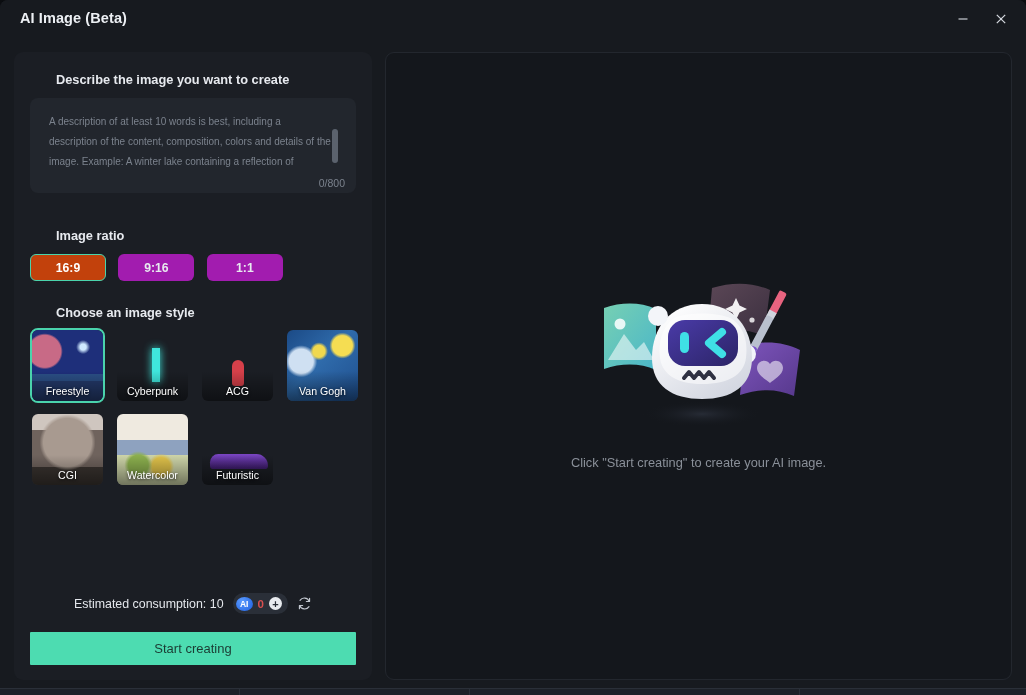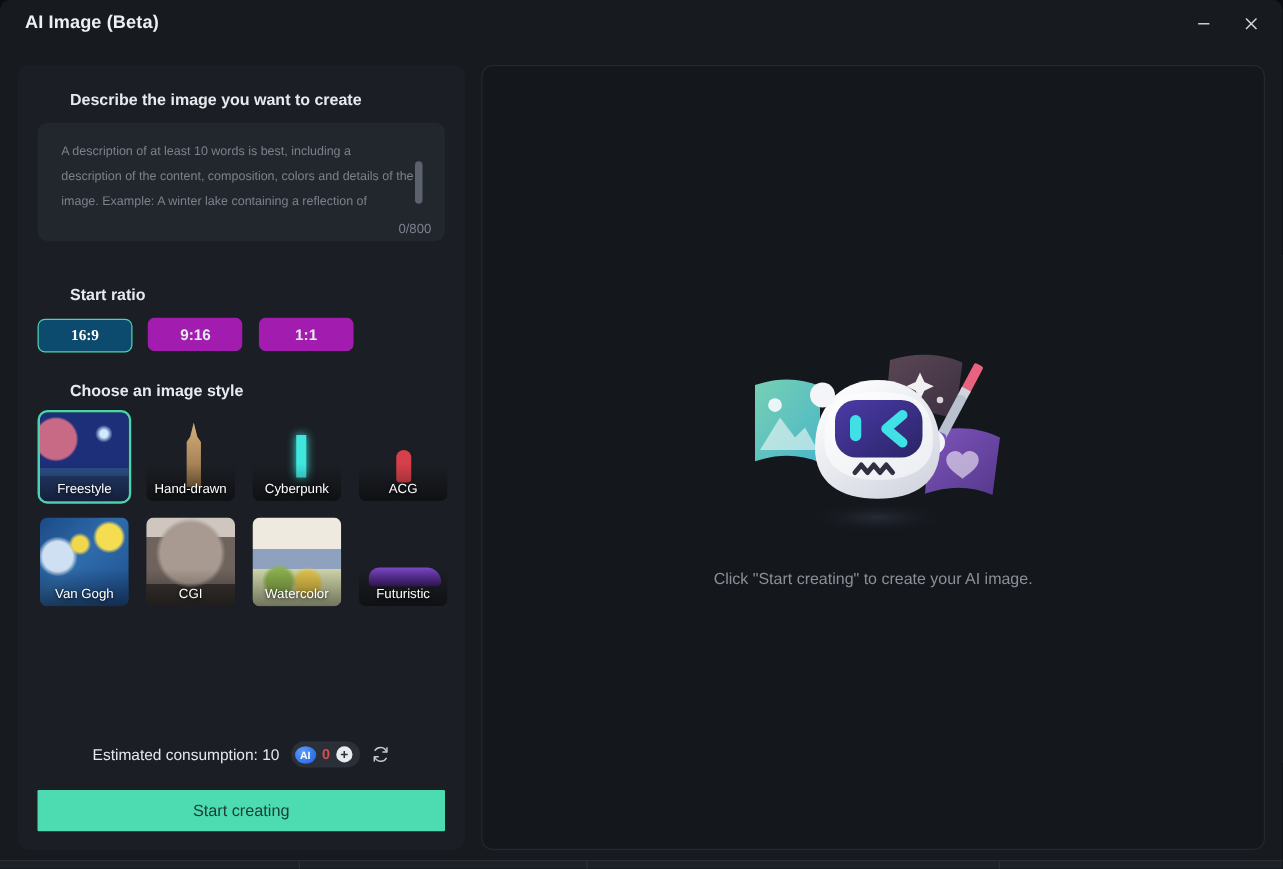--- a/index.html
+++ b/index.html
@@ -94,21 +94,21 @@
   .ratio-row { position: absolute; left: 16px; top: 202px; }
   .ratio-btn {
     display: inline-flex; align-items: center; justify-content: center;
     width: 76px; height: 27px; margin-right: 8px;
     background: #a21caf; border: 1px solid transparent;
     border-radius: 6px;
     font-size: 12.2px; font-weight: bold; color: #e7eaef;
     cursor: default;
   }
   .ratio-btn.selected {
-    background: #0c4a6e; border-color: #4ad3ac; color: #ffffff; font-family: Liberation Serif, serif;
+    background: #c2410c; border-color: #4ad3ac; color: #ffffff;
   }
 
   .style-grid {
     position: absolute; left: 16px; top: 276px;
     width: 330px;
     display: grid; grid-template-columns: repeat(4, 75px);
     grid-auto-rows: 75px; gap: 9px 10px;
   }
   .style-tile {
     position: relative; width: 75px; height: 75px;
@@ -272,40 +272,35 @@
     <div class="section-label" id="label-describe">Describe the image you want to create</div>
 
     <div class="prompt-box">
       <div class="prompt-text">A description of at least 10 words is best, including a description of the content, composition, colors and details of the image. Example: A winter lake containing a reflection of</div>
       <div class="prompt-scroll-track">
         <div class="prompt-scroll-thumb"></div>
       </div>
       <div class="prompt-counter">0/800</div>
     </div>
 
-    <div class="section-label" id="label-aspect">Start ratio</div>
+    <div class="section-label" id="label-aspect">Image ratio</div>
 
     <div class="ratio-row">
       <div class="ratio-btn selected">16:9</div>
       <div class="ratio-btn">9:16</div>
       <div class="ratio-btn">1:1</div>
     </div>
 
     <div class="section-label" id="label-style">Choose an image style</div>
 
     <div class="style-grid">
       <div class="style-tile selected">
         <div class="tile-art art-freestyle"></div>
         <div class="tile-shade"></div>
         <div class="tile-label">Freestyle</div>
-      </div>
-      <div class="style-tile">
-        <div class="tile-art art-hand"></div>
-        <div class="tile-shade"></div>
-        <div class="tile-label">Hand-drawn</div>
       </div>
       <div class="style-tile">
         <div class="tile-art art-cyber"></div>
         <div class="tile-shade"></div>
         <div class="tile-label">Cyberpunk</div>
       </div>
       <div class="style-tile">
         <div class="tile-art art-acg"></div>
         <div class="tile-shade"></div>
         <div class="tile-label">ACG</div>

